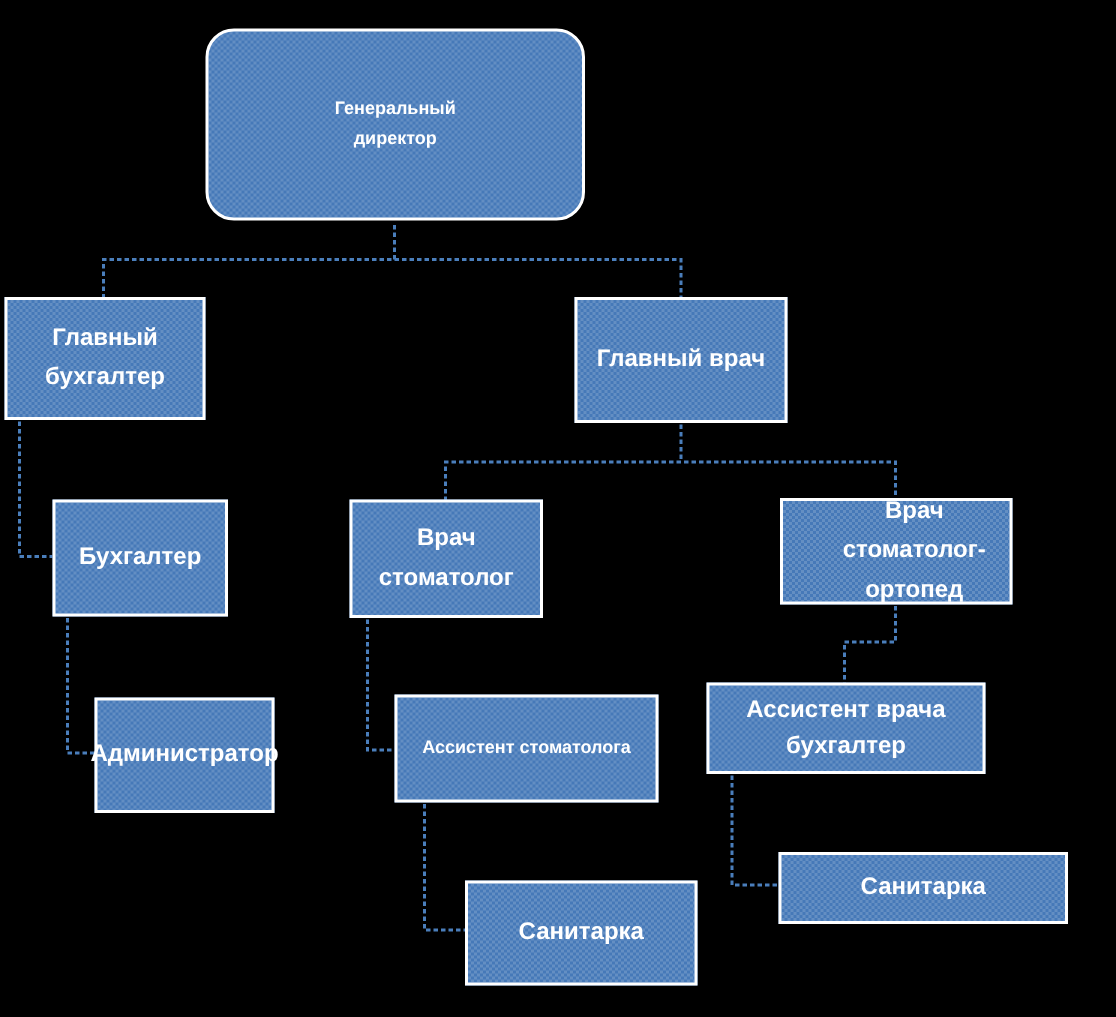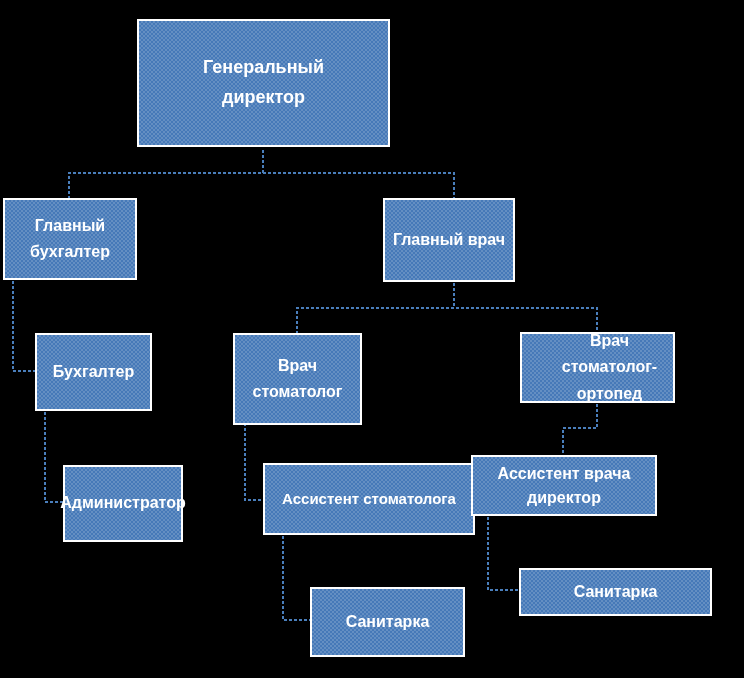--- a/index.html
+++ b/index.html
@@ -42,28 +42,28 @@
     white-space: pre-line;
     background-color: var(--node-fill, #4679b8);
     background-image:
       linear-gradient(45deg, rgba(255,255,255,.16) 25%, transparent 25%, transparent 75%, rgba(255,255,255,.16) 75%),
       linear-gradient(45deg, rgba(255,255,255,.16) 25%, transparent 25%, transparent 75%, rgba(255,255,255,.16) 75%);
     background-size: 4px 4px;
     background-position: 0 0, 2px 2px;
     cursor: default;
   }
   .lbl { display: block; padding: 0 4px; }
-  .n0  { left: 137px; top: 19px;  width: 253px; height: 128px; font-size: 18px; }
+  .n0  { left: 137px; top: 19px;  width: 253px; height: 128px; font-size: 12px; border-radius: 19px; }
   .n1  { left: 3px;   top: 198px; width: 134px; height: 82px;  }
-  .n2  { left: 383px; top: 198px; width: 132px; height: 84px; align-items: center;  }
+  .n2  { left: 383px; top: 198px; width: 142px; height: 84px; align-items: center;  }
   .n3  { left: 35px;  top: 333px; width: 117px; height: 78px;  }
-  .n4  { left: 233px; top: 333px; width: 129px; height: 92px;  }
+  .n4  { left: 233px; top: 333px; width: 129px; height: 79px;  }
   .n5  { left: 520px; top: 332px; width: 155px; height: 71px; padding-left: 24px;  }
   .n6  { left: 63px;  top: 465px; width: 120px; height: 77px;  }
-  .n7  { left: 263px; top: 463px; width: 212px; height: 72px;  font-size: 15px; }
+  .n7  { left: 263px; top: 463px; width: 176px; height: 72px;  font-size: 12px; }
   .n8  { left: 471px; top: 455px; width: 186px; height: 61px;  line-height: 1.45; }
   .n9  { left: 310px; top: 587px; width: 155px; height: 70px;  }
   .n10 { left: 519px; top: 568px; width: 193px; height: 48px;  }
 </style>
 </head>
 <body>
 
 <div class="stage">
 
   <svg class="wires" viewBox="0 0 744 678" aria-hidden="true">
@@ -108,21 +108,21 @@
   <div class="node n6">
     <span class="lbl">Администратор</span>
   </div>
 
   <div class="node n7">
     <span class="lbl">Ассистент стоматолога</span>
   </div>
 
   <div class="node n8">
     <span class="lbl">Ассистент врача
-директор</span>
+бухгалтер</span>
   </div>
 
   <div class="node n9">
     <span class="lbl">Санитарка</span>
   </div>
 
   <div class="node n10">
     <span class="lbl">Санитарка</span>
   </div>
 

